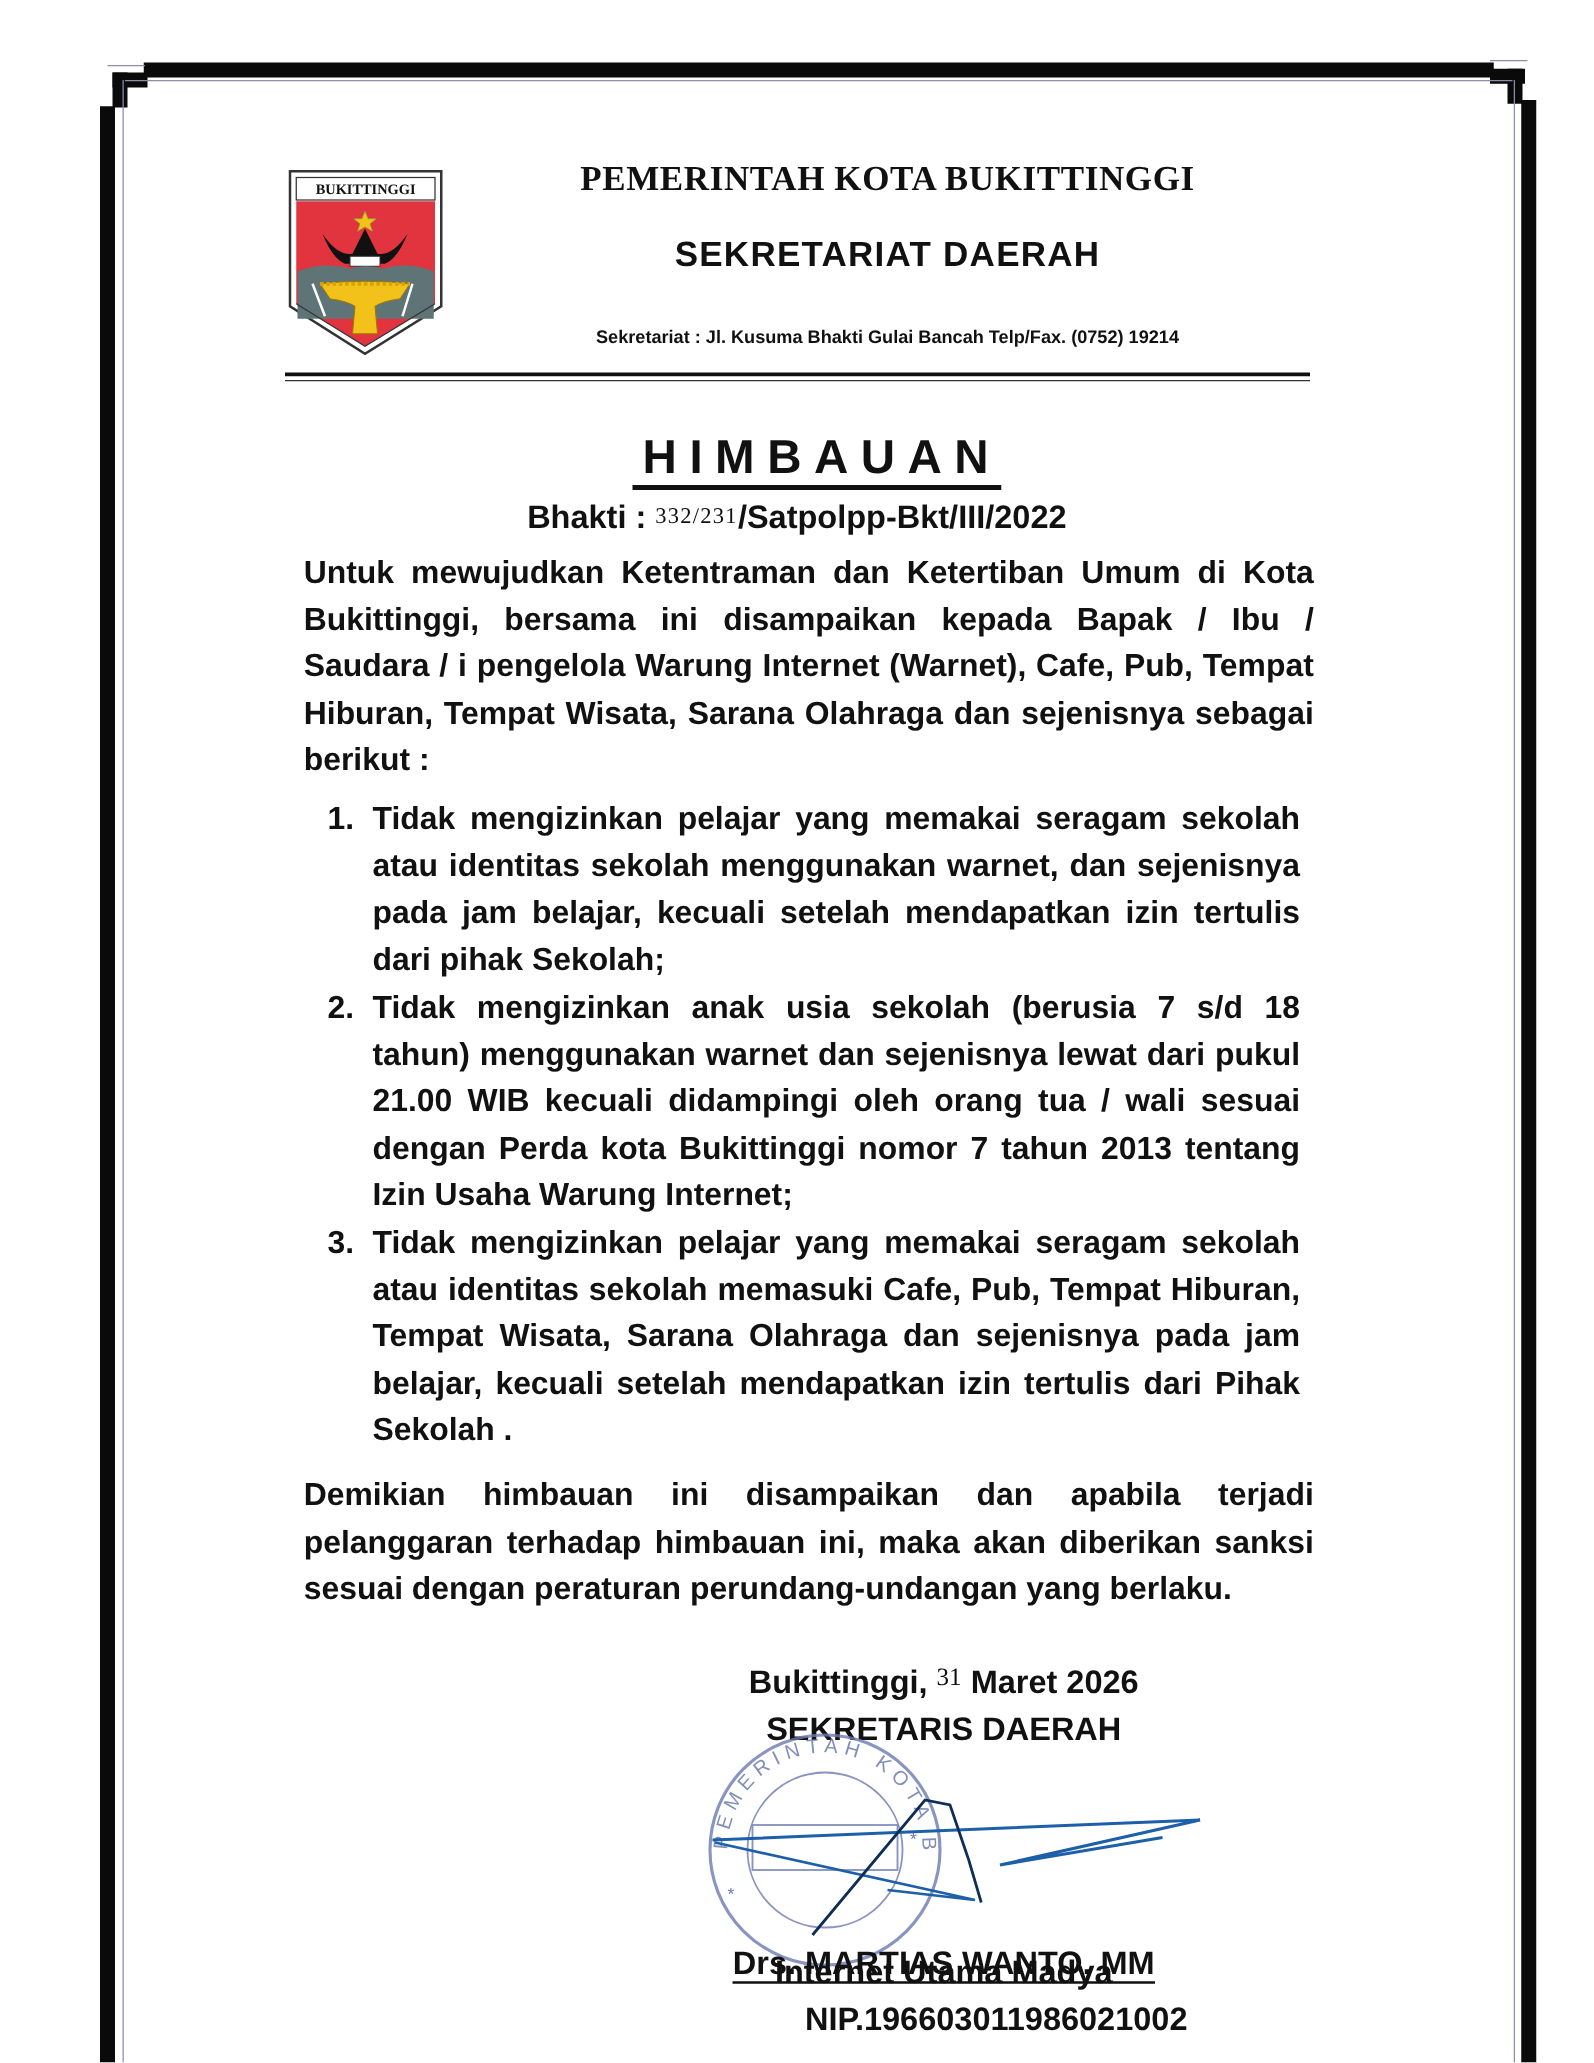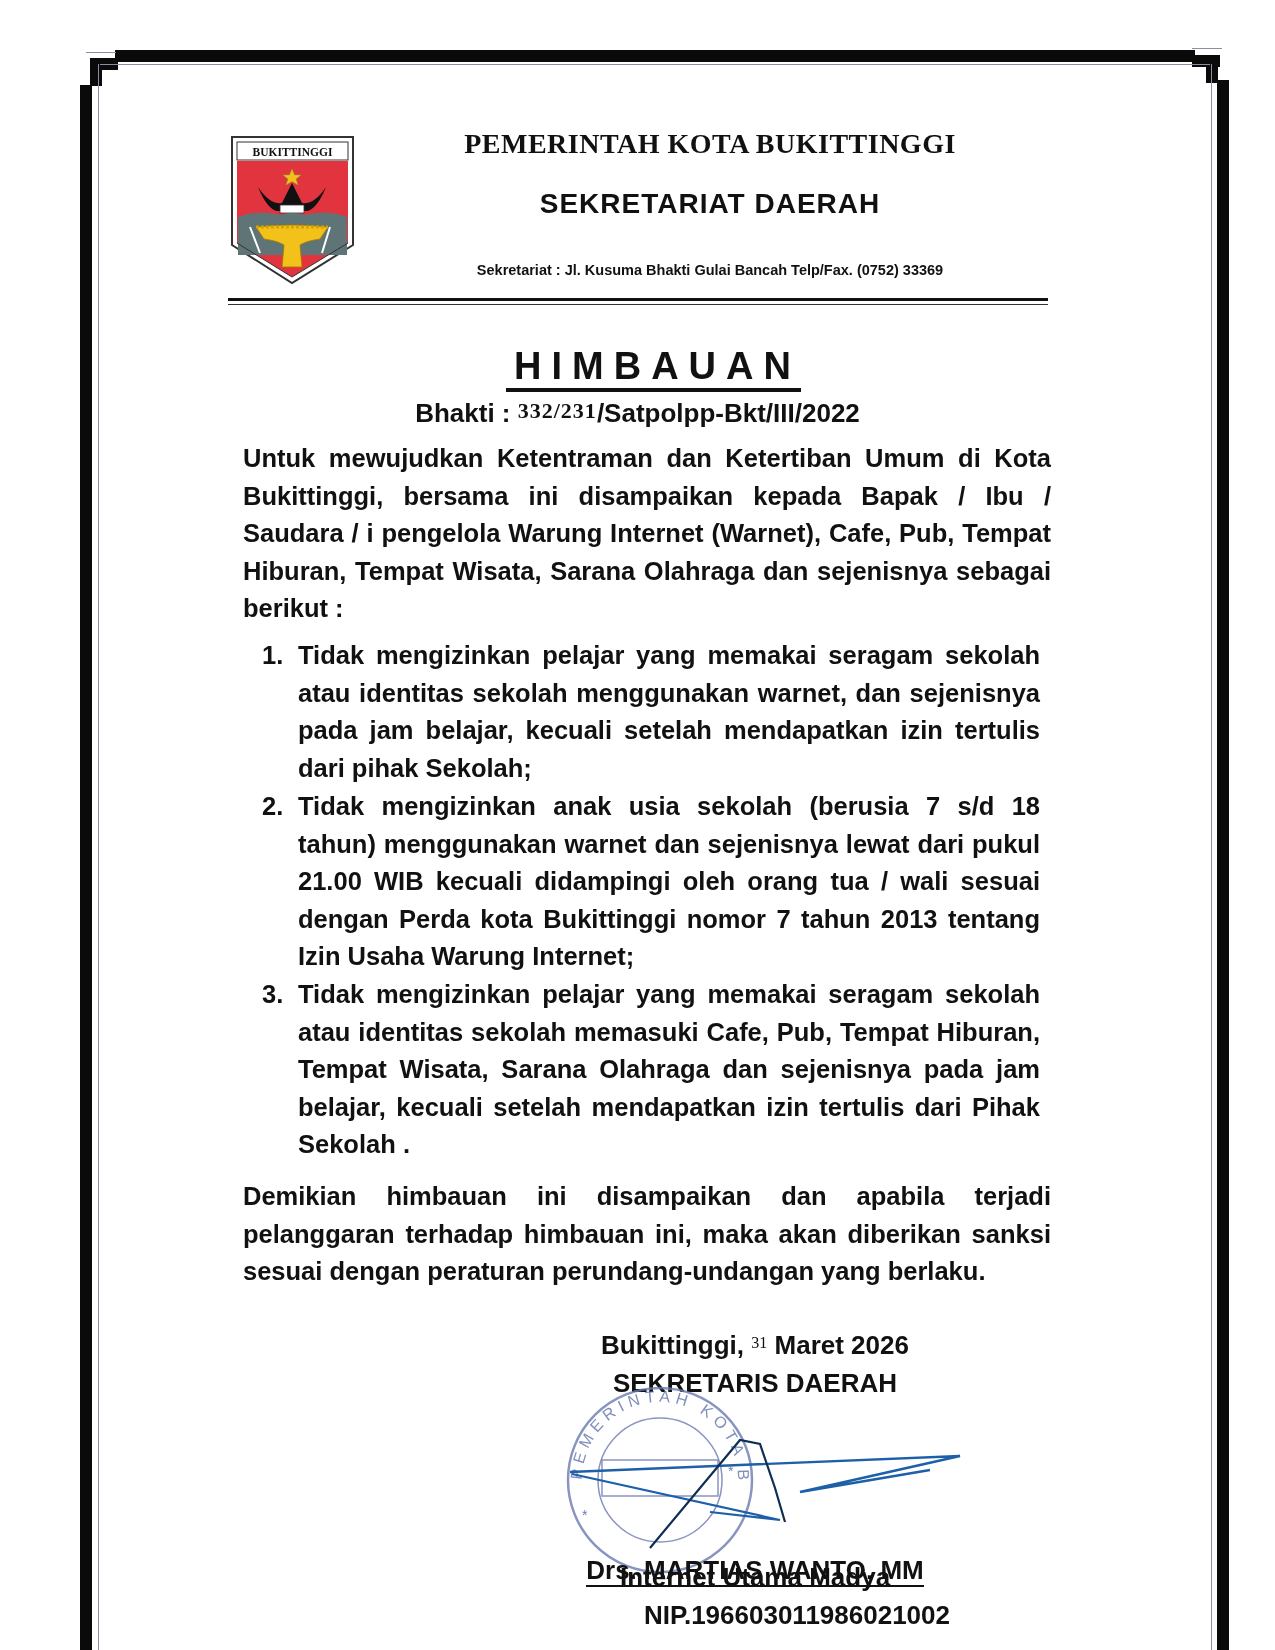--- a/index.html
+++ b/index.html
@@ -24,37 +24,37 @@
   .lh-gov { position: absolute; left: 380px; top: 128px; width: 660px; text-align: center; font-family: "Liberation Serif", serif; font-weight: bold; font-size: 28px; letter-spacing: 0.5px; }
   .lh-dept { position: absolute; left: 380px; top: 188px; width: 660px; text-align: center; font-weight: bold; font-size: 28px; letter-spacing: 1px; }
   .lh-addr { position: absolute; left: 380px; top: 262px; width: 660px; text-align: center; font-weight: bold; font-size: 14.5px; }
   .rule-thick { position: absolute; left: 228px; top: 298px; width: 820px; height: 3px; background: #111; }
   .rule-thin { position: absolute; left: 228px; top: 304px; width: 820px; height: 1px; background: #333; }
 
   
   .title { position: absolute; left: 16px; top: 345px; width: 1275px; text-align: center; }
   .title span { font-weight: bold; font-size: 38px; letter-spacing: 10px; border-bottom: 4px solid #111; padding-bottom: 1px; padding-left: 8px; }
   .nomor { position: absolute; left: 0; top: 398px; width: 1275px; text-align: center; font-weight: bold; font-size: 26px; }
-  .nomor .hand { font-weight: bold; font-family: "Liberation Serif", serif; font-size: 22px; vertical-align: 4px; letter-spacing: 1px; }
+  .nomor .hand { font-weight: normal; font-family: "Liberation Serif", serif; font-size: 18px; vertical-align: 4px; letter-spacing: 1px; }
 
   
   .para { position: absolute; left: 232px; width: 808px; font-weight: bold; font-size: 25.5px; line-height: 37.5px; text-align: justify; margin-left: 11px; }
   .para.intro { top: 440px; }
   .list { position: absolute; left: 262px; width: 778px; font-weight: bold; font-size: 25.5px; line-height: 37.5px; }
   .li { position: relative; padding-left: 36px; text-align: justify; }
   .li .num { position: absolute; left: 0; top: 0; }
   .list.l1 { top: 637px; }
   .list.l2 { top: 788px; }
   .list.l3 { top: 976px; }
   .para.closing { top: 1178px; }
 
   
   .sig { position: absolute; left: 560px; width: 390px; text-align: center; font-weight: bold; font-size: 26px; }
   .sig-date { top: 1330px; }
-  .sig-date .hand { font-weight: normal; font-family: "Liberation Serif", serif; font-size: 16px; vertical-align: 6px; }
+  .sig-date .hand { font-weight: normal; font-family: "Liberation Serif", serif; font-size: 20px; vertical-align: 6px; }
   .sig-role { top: 1368px; }
   .sig-name { top: 1520px; margin-top: 35px; }
   .sig-name span { border-bottom: 2px solid #111; }
   .sig-rank { top: 1562px; }
   .sig-nip { top: 1600px; text-align: right; }
   .stamp { position: absolute; left: 560px; top: 1380px; width: 200px; height: 200px; }
   .signature { position: absolute; left: 560px; top: 1430px; width: 420px; height: 130px; }
 </style>
 </head>
 <body>
@@ -82,21 +82,21 @@
   <rect x="50" y="70" width="24" height="8" fill="#ffffff" stroke="#333" stroke-width="0.8"></rect>
   <path d="M8 82 Q30 74 50 80 Q62 76 76 80 Q96 74 117 82 V92 H8 Z" fill="#5f7477"></path>
   <rect x="8" y="90" width="109" height="30" fill="#5f7477"></rect>
   <path d="M20 92 L30 118 M100 92 L92 118" stroke="#fff" stroke-width="2"></path>
   <path d="M26 92 Q62 88 98 92 L90 104 Q76 106 70 110 L72 132 L52 132 L54 110 Q48 106 34 104 Z" fill="#f3c21a" stroke="#a07a00" stroke-width="0.8"></path>
   <path d="M26 92 L98 92" stroke="#d8a300" stroke-width="3" stroke-dasharray="3 2"></path>
   <path d="M7 108 L62 142 L118 108" fill="none" stroke="#333" stroke-width="1"></path>
 </svg>
 <div class="lh-gov">PEMERINTAH KOTA BUKITTINGGI</div>
 <div class="lh-dept">SEKRETARIAT DAERAH</div>
-<div class="lh-addr">Sekretariat : Jl. Kusuma Bhakti Gulai Bancah Telp/Fax. (0752) 33369</div>
+<div class="lh-addr">Sekretariat : Jl. Kusuma Bhakti Gulai Bancah Telp/Fax. (0752) 19214</div>
 <div class="rule-thick"></div>
 <div class="rule-thin"></div>
 
 <div class="title"><span>HIMBAUAN</span></div>
 <div class="nomor">
   <span>Bhakti :</span>
   <span class="hand">332/231</span><span>/Satpolpp-Bkt/III/2022</span>
 </div>
 
 <div class="para intro">Untuk mewujudkan Ketentraman dan Ketertiban Umum di Kota Bukittinggi, bersama ini disampaikan kepada Bapak / Ibu / Saudara / i pengelola Warung Internet (Warnet), Cafe, Pub, Tempat Hiburan, Tempat Wisata, Sarana Olahraga dan sejenisnya sebagai berikut :</div>

